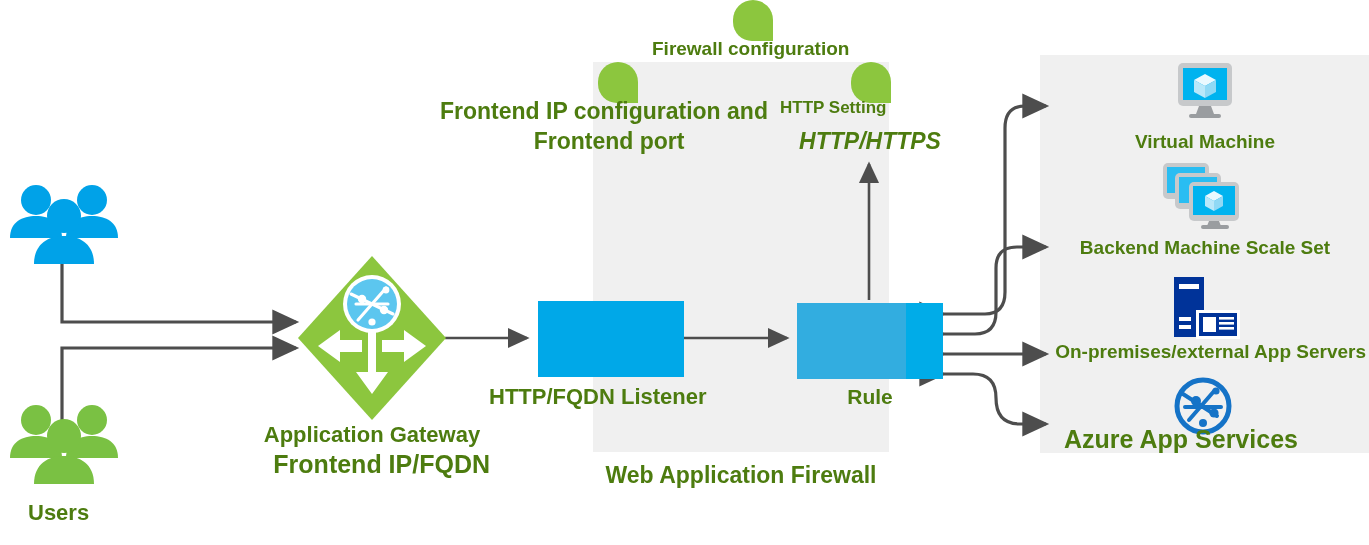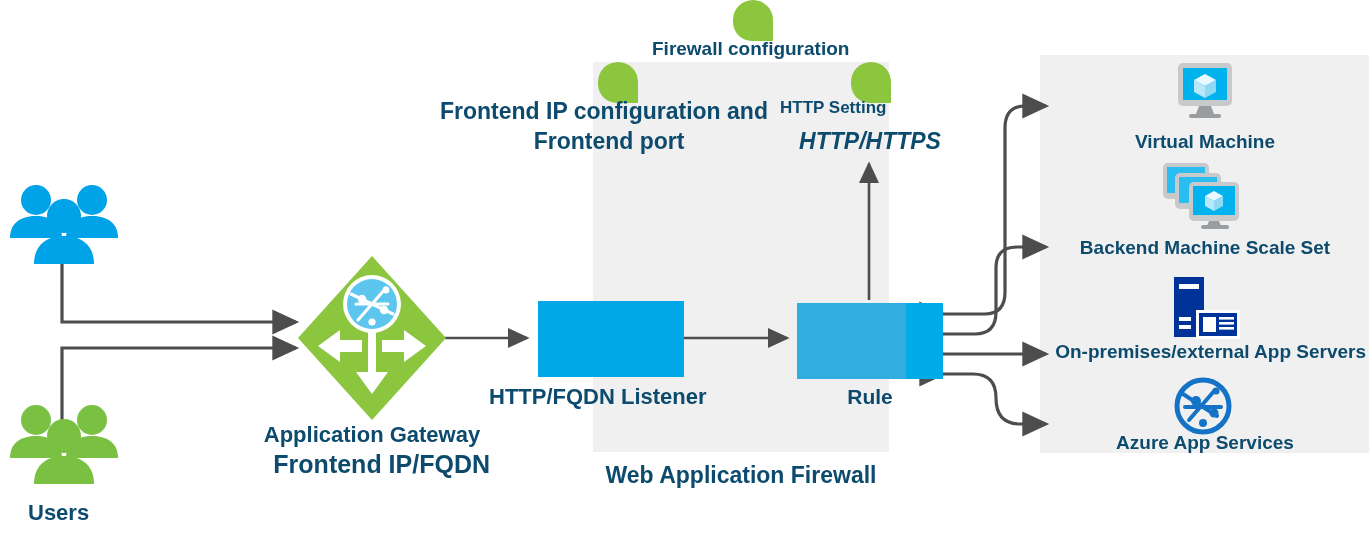--- a/index.html
+++ b/index.html
@@ -1,20 +1,20 @@
 <!DOCTYPE html>
 <html><head>
 <meta charset="utf-8">
 <style>
   html,body{margin:0;padding:0;background:#ffffff;}
   body{width:1369px;height:545px;position:relative;overflow:hidden;
        font-family:"Liberation Sans","DejaVu Sans",sans-serif;color:#0a0a0a;}
   .stage{position:absolute;inset:0;}
   .abs{position:absolute;}
-  .lbl{position:absolute;font-weight:bold;color:#0c4a6e;line-height:1.18;white-space:pre;}
+  .lbl{position:absolute;font-weight:bold;color:#4d7c0f;line-height:1.18;white-space:pre;}
   .zbox{position:absolute;background:#f0f0f0;}
   svg{overflow:visible;}
 </style>
 </head>
 <body>
 
 <div class="stage">
 
   <div class="zbox" style="left:593px;top:62px;width:296px;height:390px;"></div>
   <div class="zbox" style="left:1040px;top:55px;width:329px;height:398px;"></div>
@@ -178,16 +178,16 @@
       <path d="M16,44 L42,14"></path>
       <path d="M12,31 L48,31"></path>
     </g>
     <g fill="#1573c7">
       <circle cx="23" cy="25" r="5"></circle>
       <circle cx="41" cy="37" r="4.6"></circle>
       <circle cx="30" cy="47" r="4"></circle>
       <circle cx="43" cy="15" r="3.6"></circle>
     </g>
   </svg>
-  <div class="lbl" style="left:1060px;top:425px;font-size:19px;width:290px;text-align:center;margin-top:7px;">Azure App Services</div>
+  <div class="lbl" style="left:1036px;top:425px;font-size:25px;width:290px;text-align:center;">Azure App Services</div>
 
 
 </div>
 
 </body></html>

